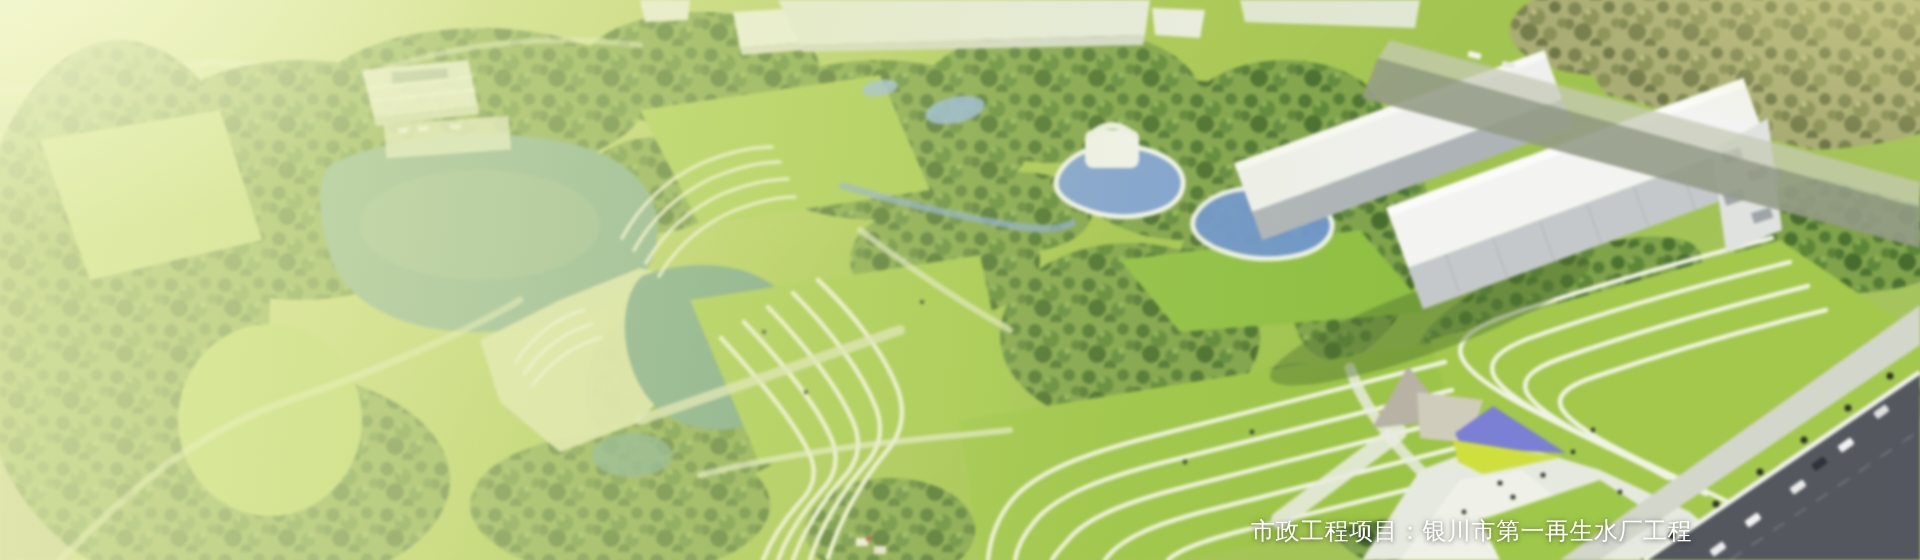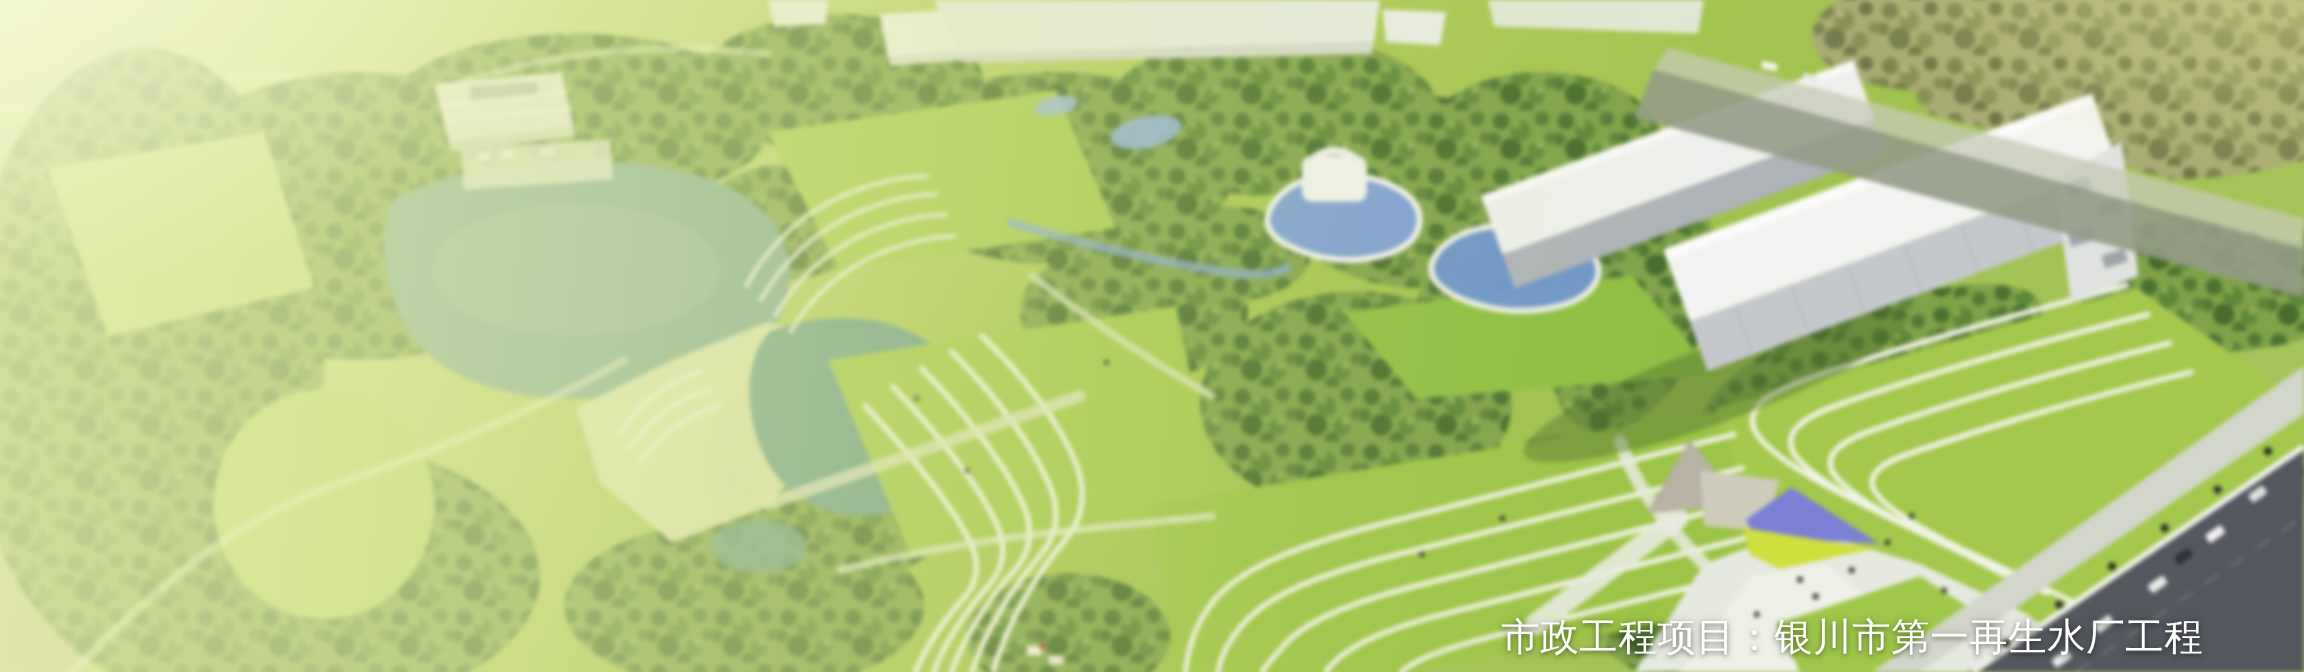--- a/index.html
+++ b/index.html
@@ -6,21 +6,21 @@
             font-family:"Liberation Sans","DejaVu Sans",sans-serif;}
   .stage{position:relative;width:1920px;height:560px;overflow:hidden;}
   .scene{position:absolute;inset:0;}
   .scene svg{position:absolute;left:-10px;top:-10px;filter:blur(1.6px);}
   .wash{position:absolute;inset:0;pointer-events:none;
     background:
       radial-gradient(ellipse 950px 520px at -4% -12%, rgba(248,250,218,.88), rgba(248,250,215,0) 62%),
       radial-gradient(ellipse 720px 360px at 101% -10%, rgba(224,222,148,.62), rgba(224,222,148,0) 58%),
       linear-gradient(97deg, rgba(236,242,184,.78) 0%, rgba(233,240,176,.58) 20%,
         rgba(223,233,156,.38) 40%, rgba(210,224,140,.14) 57%, rgba(210,224,140,0) 72%);}
-  .caption{position:absolute;left:1251px;top:516px;font-size:32px;line-height:30px;
+  .caption{position:absolute;left:1251px;top:516px;font-size:24px;line-height:30px;
     letter-spacing:.5px;color:#ffffff;white-space:nowrap;
     text-shadow:0 1px 4px rgba(0,0,0,.45), 0 0 10px rgba(0,0,0,.18);}
 </style>
 </head>
 <body>
 
 <div class="stage">
   <div class="scene">
   <svg width="1940" height="580" viewBox="-10 -10 1940 580" xmlns="http://www.w3.org/2000/svg">
     <defs>

